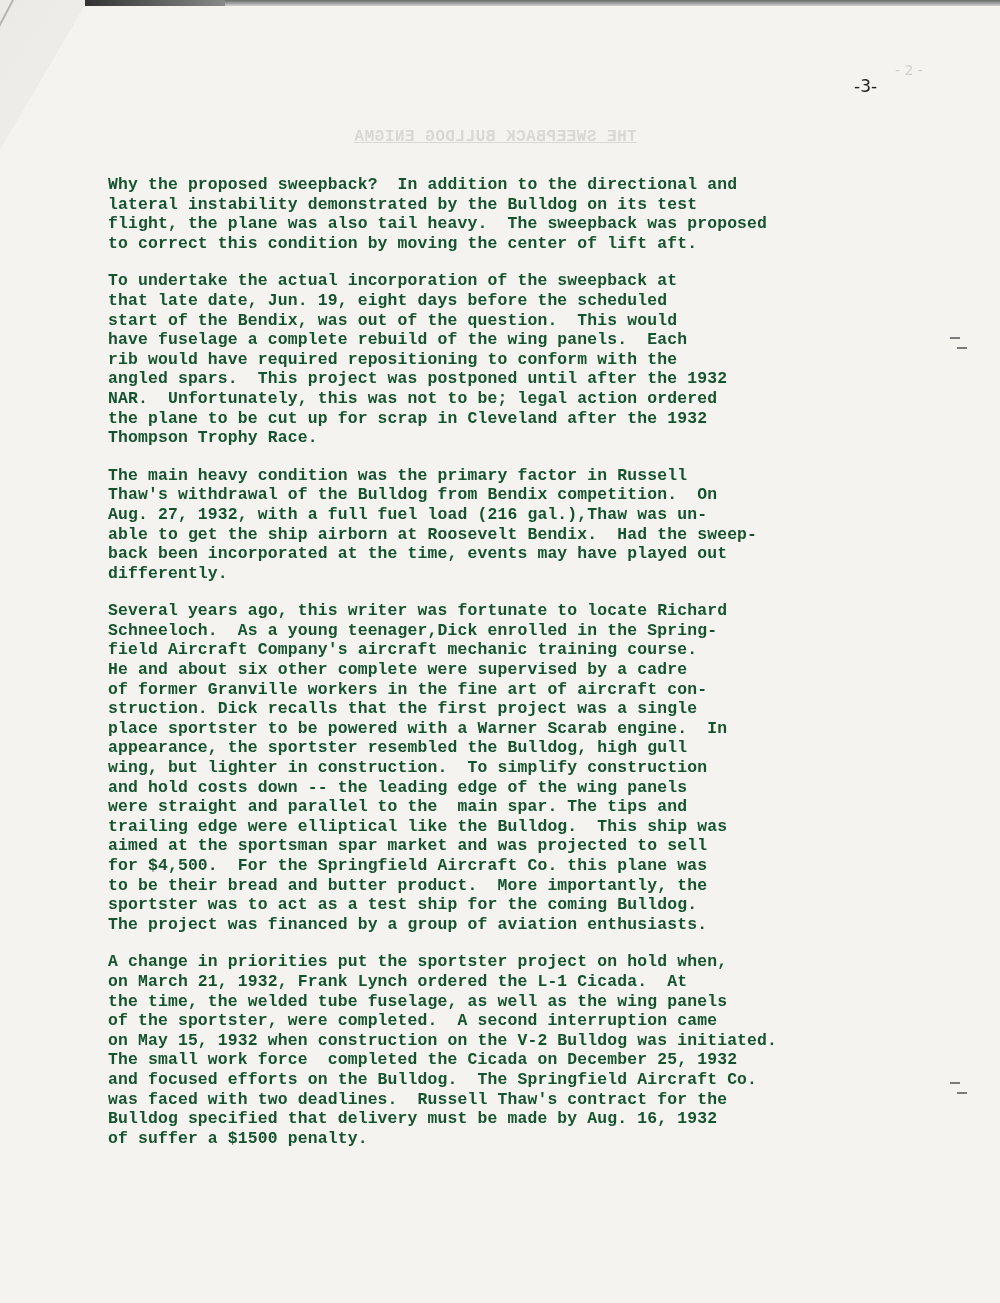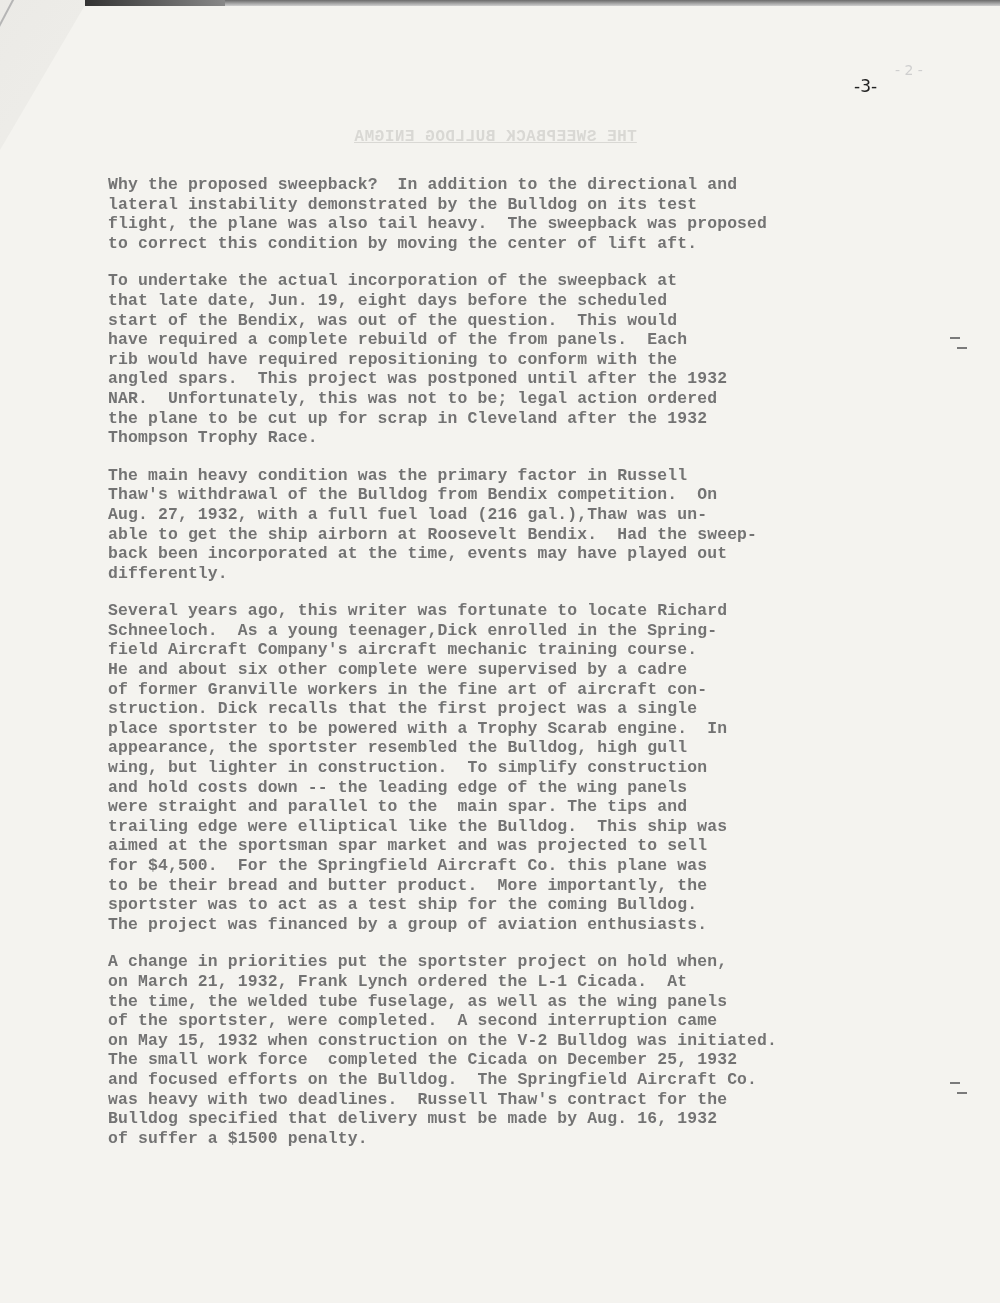--- a/index.html
+++ b/index.html
@@ -78,21 +78,21 @@
     .content {
       position: absolute;
       left: 108px;
       top: 175px;
       width: 820px;
     }
     .para {
       margin: 0 0 18px 0;
       font-size: 16.4px;
       line-height: 19.6px;
-      color: #737373;
+      color: #14532d;
       font-weight: bold;
       white-space: pre;
       letter-spacing: 0.15px;
     }
     .margin-mark {
       position: absolute;
       width: 10px;
       height: 2px;
       background: #7a7a7a;
     }
@@ -112,60 +112,60 @@
 
 <div class="content">
   <p class="para"><span>Why the proposed sweepback?  In addition to the directional and</span>
 <span>lateral instability demonstrated by the Bulldog on its test</span>
 <span>flight, the plane was also tail heavy.  The sweepback was proposed</span>
 <span>to correct this condition by moving the center of lift aft.</span></p>
 
   <p class="para"><span>To undertake the actual incorporation of the sweepback at</span>
 <span>that late date, Jun. 19, eight days before the scheduled</span>
 <span>start of the Bendix, was out of the question.  This would</span>
-<span>have required a complete rebuild of the from panels.  Each</span>
+<span>have fuselage a complete rebuild of the wing panels.  Each</span>
 <span>rib would have required repositioning to conform with the</span>
 <span>angled spars.  This project was postponed until after the 1932</span>
 <span>NAR.  Unfortunately, this was not to be; legal action ordered</span>
 <span>the plane to be cut up for scrap in Cleveland after the 1932</span>
 <span>Thompson Trophy Race.</span></p>
 
   <p class="para"><span>The main heavy condition was the primary factor in Russell</span>
 <span>Thaw's withdrawal of the Bulldog from Bendix competition.  On</span>
 <span>Aug. 27, 1932, with a full fuel load (216 gal.),Thaw was un-</span>
 <span>able to get the ship airborn at Roosevelt Bendix.  Had the sweep-</span>
 <span>back been incorporated at the time, events may have played out</span>
 <span>differently.</span></p>
 
   <p class="para"><span>Several years ago, this writer was fortunate to locate Richard</span>
 <span>Schneeloch.  As a young teenager,Dick enrolled in the Spring-</span>
 <span>field Aircraft Company's aircraft mechanic training course.</span>
 <span>He and about six other complete were supervised by a cadre</span>
 <span>of former Granville workers in the fine art of aircraft con-</span>
 <span>struction. Dick recalls that the first project was a single</span>
-<span>place sportster to be powered with a Trophy Scarab engine.  In</span>
+<span>place sportster to be powered with a Warner Scarab engine.  In</span>
 <span>appearance, the sportster resembled the Bulldog, high gull</span>
 <span>wing, but lighter in construction.  To simplify construction</span>
 <span>and hold costs down -- the leading edge of the wing panels</span>
 <span>were straight and parallel to the  main spar. The tips and</span>
 <span>trailing edge were elliptical like the Bulldog.  This ship was</span>
 <span>aimed at the sportsman spar market and was projected to sell</span>
 <span>for $4,500.  For the Springfield Aircraft Co. this plane was</span>
 <span>to be their bread and butter product.  More importantly, the</span>
 <span>sportster was to act as a test ship for the coming Bulldog.</span>
 <span>The project was financed by a group of aviation enthusiasts.</span></p>
 
   <p class="para"><span>A change in priorities put the sportster project on hold when,</span>
 <span>on March 21, 1932, Frank Lynch ordered the L-1 Cicada.  At</span>
 <span>the time, the welded tube fuselage, as well as the wing panels</span>
 <span>of the sportster, were completed.  A second interruption came</span>
 <span>on May 15, 1932 when construction on the V-2 Bulldog was initiated.</span>
 <span>The small work force  completed the Cicada on December 25, 1932</span>
 <span>and focused efforts on the Bulldog.  The Springfield Aircraft Co.</span>
-<span>was heavy with two deadlines.  Russell Thaw's contract for the</span>
+<span>was faced with two deadlines.  Russell Thaw's contract for the</span>
 <span>Bulldog specified that delivery must be made by Aug. 16, 1932</span>
 <span>of suffer a $1500 penalty.</span></p>
 </div>
 
 <div class="margin-mark" style="left:950px; top:337px;"></div>
 <div class="margin-mark" style="left:957px; top:347px;"></div>
 <div class="margin-mark" style="left:950px; top:1082px;"></div>
 <div class="margin-mark" style="left:957px; top:1092px;"></div>
 
 </body></html>

